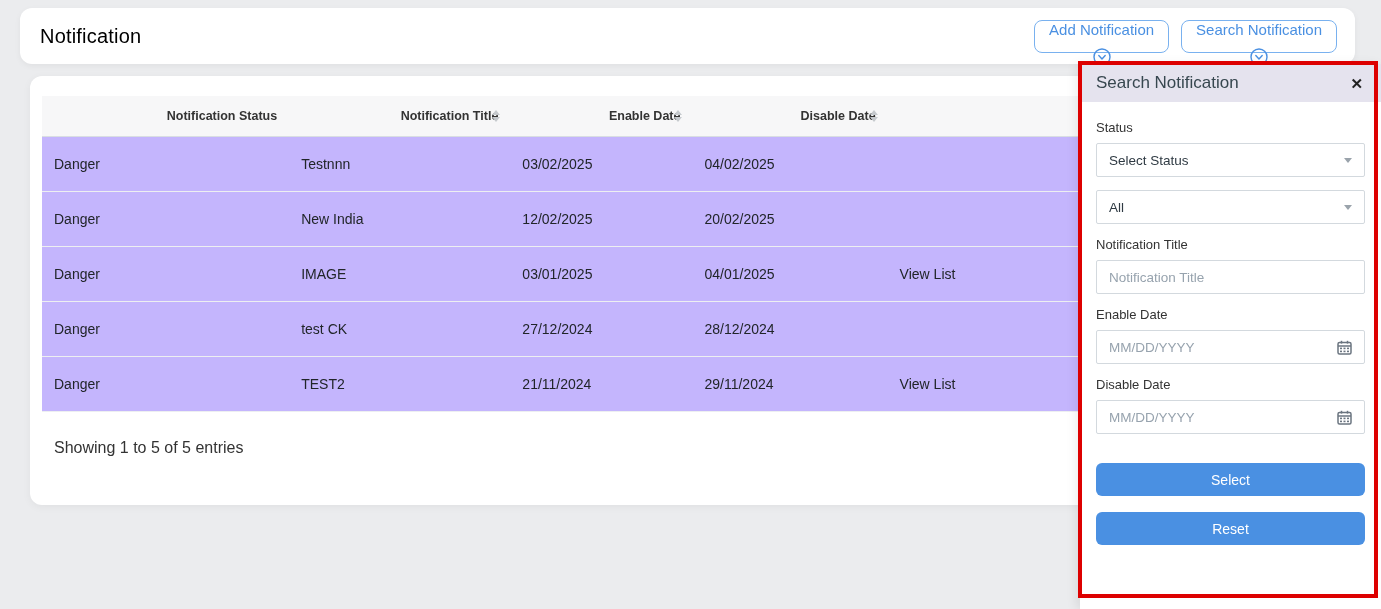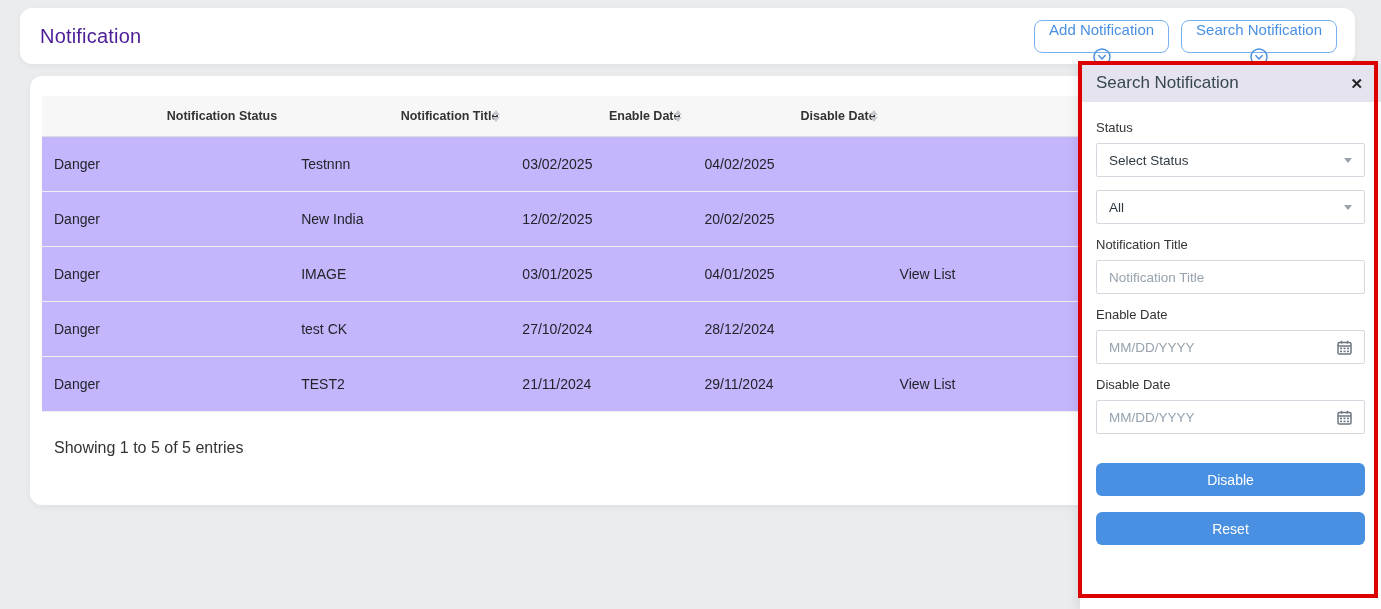--- a/index.html
+++ b/index.html
@@ -19,21 +19,21 @@
     position:relative;
   }
   
   .header-card{
     position:absolute;left:20px;top:8px;width:1335px;height:56px;
     background:#fff;border-radius:12px;
     box-shadow:0 2px 6px rgba(0,0,0,.05);
     display:flex;align-items:center;justify-content:space-between;
     padding:0 18px 0 20px;
   }
-  .page-title{font-size:20px;font-weight:500;color:#4c1d95;letter-spacing:.2px;}
+  .page-title{font-size:20px;font-weight:500;color:#000000;letter-spacing:.2px;}
   .header-actions{display:flex;gap:12px;}
   .btn-outline{
     display:inline-flex;align-items:center;gap:10px;
     height:33px;padding:0 14px;
     background:#fff;border:1px solid var(--accent-border);border-radius:8px;
     color:var(--accent);font-size:15px;font-family:inherit;cursor:pointer;flex-direction:column;
   }
   .chev-circle{display:inline-flex;}
   
   .table-card{
@@ -178,21 +178,21 @@
         <tr>
           <td>Danger</td>
           <td>IMAGE</td>
           <td>03/01/2025</td>
           <td>04/01/2025</td>
           <td>View List</td>
         </tr>
         <tr>
           <td>Danger</td>
           <td>test CK</td>
-          <td>27/10/2024</td>
+          <td>27/12/2024</td>
           <td>28/12/2024</td>
           <td></td>
         </tr>
         <tr>
           <td>Danger</td>
           <td>TEST2</td>
           <td>21/11/2024</td>
           <td>29/11/2024</td>
           <td>View List</td>
         </tr>
@@ -269,18 +269,18 @@
                 <rect x="10" y="7.6" width="2" height="1.6"></rect>
                 <rect x="3" y="10.6" width="2" height="1.6"></rect>
                 <rect x="6.5" y="10.6" width="2" height="1.6"></rect>
                 <rect x="10" y="10.6" width="2" height="1.6"></rect>
               </g>
             </svg>
         </span>
       </div>
     </div>
 
-    <button class="btn-primary">Disable</button>
+    <button class="btn-primary">Select</button>
     <button class="btn-primary">Reset</button>
   </div>
 </div>
 
 <div class="annotation"></div>
 
 </body></html>

